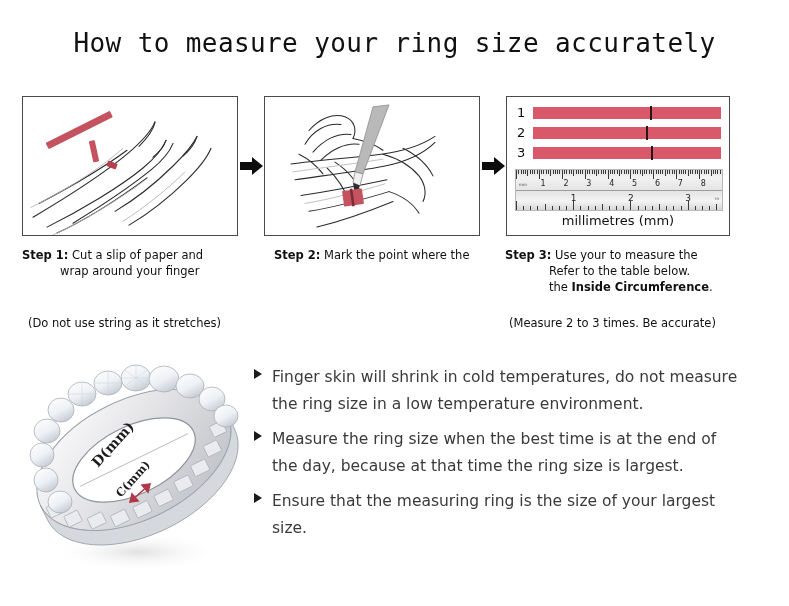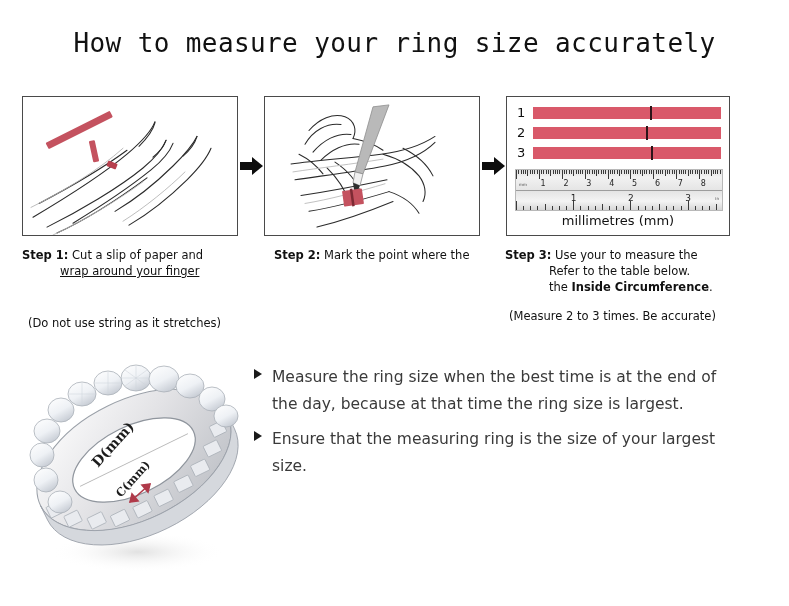--- a/index.html
+++ b/index.html
@@ -181,30 +181,30 @@
     top: 0;
     font-family: "DejaVu Sans", sans-serif;
     font-size: 11.5px;
     line-height: 16px;
     color: #111;
   }
   .cap-1 { left: 0px;   width: 232px; }
   .cap-2 { left: 252px; width: 232px; }
   .cap-3 { left: 483px; width: 262px; }
   .cap b { font-weight: bold; }
-  .cap .ind { display: block; padding-left: 38px; text-decoration: underline; }
+  .cap .ind { display: block; padding-left: 38px; }
   .cap .ind3 { display: block; padding-left: 44px; }
   .note {
     position: absolute;
     font-family: "DejaVu Sans", sans-serif;
     font-size: 11.5px;
     color: #111;
   }
   .note-1 { left: 6px;  top: 69px; }
-  .note-3 { left: 487px; top: 62px; }
+  .note-3 { left: 487px; top: 69px; }
 
   
   .ring-wrap {
     position: absolute;
     left: 18px;
     top: 352px;
     width: 232px;
     height: 228px;
   }
 
@@ -596,20 +596,26 @@
     <text x="103" y="146" transform="rotate(-48 103 146)" font-family="'DejaVu Serif', serif" font-size="11.5" font-weight="bold" fill="#1c1c1c">C(mm)</text>
   </svg>
 </div>
 
 <div class="tips">
 
   <div class="tip">
     <span class="tip-bullet">
         <i></i>
       </span>
+    <span class="tip-text">Finger skin will shrink in cold temperatures, do not measure the ring size in a low temperature environment.</span>
+  </div>
+  <div class="tip">
+    <span class="tip-bullet">
+        <i></i>
+      </span>
     <span class="tip-text">Measure the ring size when the best time is at the end of the day, because at that time the ring size is largest.</span>
   </div>
   <div class="tip">
     <span class="tip-bullet">
         <i></i>
       </span>
     <span class="tip-text">Ensure that the measuring ring is the size of your largest size.</span>
   </div>
 </div>
 

